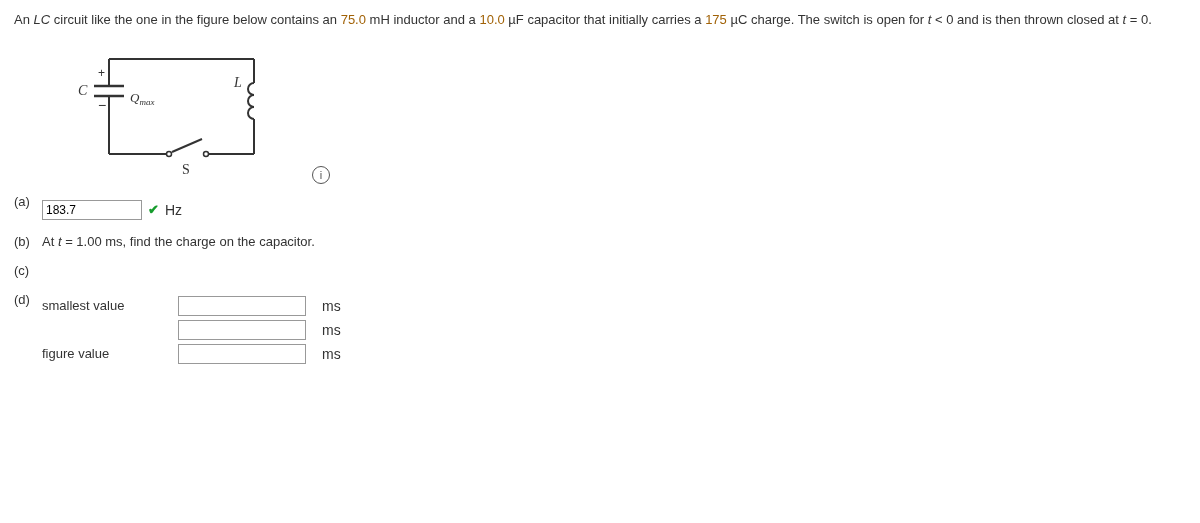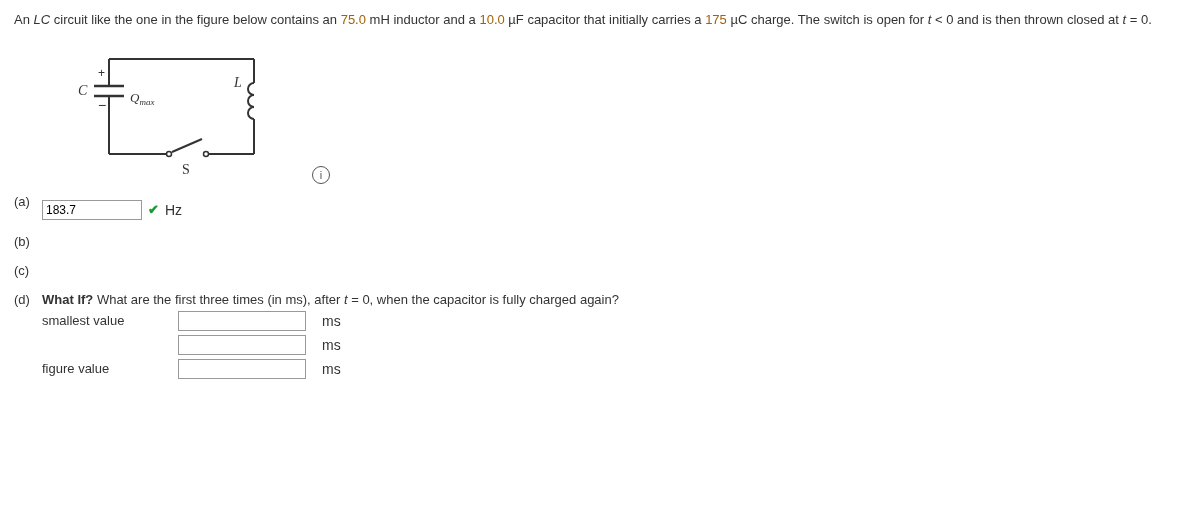--- a/index.html
+++ b/index.html
@@ -92,35 +92,35 @@
         <input type="text" class="ans" value="183.7" style="">
         <span class="check">✔</span>
         <span class="unit">Hz</span>
       </div>
     </div>
   </div>
 
   <div class="part">
     <div class="part-label">(b)</div>
     <div class="part-body">
+      <div>
+        <span>At </span><span class="italic">t</span><span> = 1.00 ms, find the charge on the capacitor.</span>
+      </div>
     </div>
   </div>
 
   <div class="part">
     <div class="part-label">(c)</div>
     <div class="part-body">
     </div>
   </div>
 
   <div class="part">
     <div class="part-label">(d)</div>
     <div class="part-body">
-      <div>
-        <b>What If?</b><span> What are the first three times (in ms), after </span><span class="italic">t</span><span> = 0, when the capacitor is fully charged again?</span>
-      </div>
       <div class="sub-line">
         <span class="sub-label">smallest value</span>
         <input type="text" class="ans wide" value="" style="">
         <span class="unit">ms</span>
       </div>
       <div class="sub-line">
         <span class="sub-label"></span>
         <input type="text" class="ans wide" value="" style="">
         <span class="unit">ms</span>
       </div>

